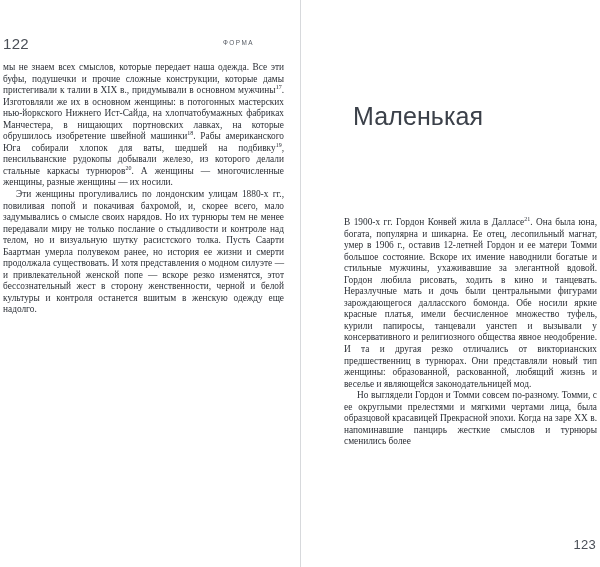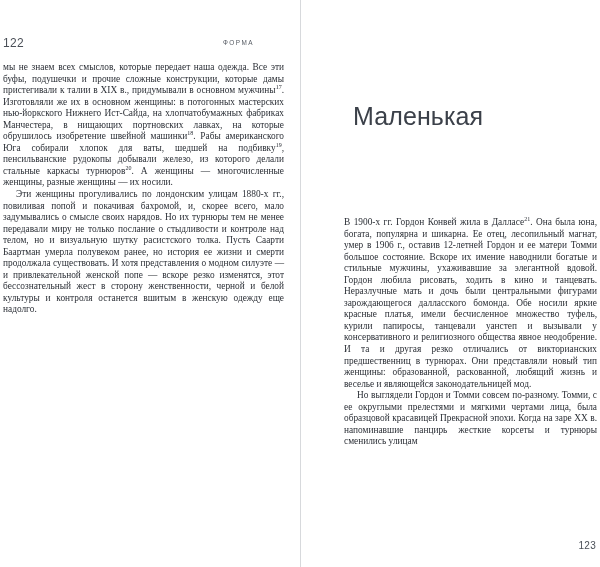--- a/index.html
+++ b/index.html
@@ -50,21 +50,21 @@
     right: 18px;
     top: 36px;
     height: 14px;
     display: flex;
     align-items: center;
     justify-content: space-between;
   }
 
   .folio {
     font-family: "Liberation Sans", "DejaVu Sans", sans-serif;
-    font-size: 12px;
+    font-size: 15px;
     letter-spacing: 0.3px;
     color: #4a4f57;
     line-height: 1;
   }
 
   .running-head {
     font-family: "Liberation Sans", "DejaVu Sans", sans-serif;
     font-size: 6.4px;
     letter-spacing: 1.5px;
     color: #555a62;
@@ -109,21 +109,21 @@
     left: 43px;
     top: 193px;
     width: 253px;
   }
 
   .recto-folio {
     position: absolute;
     right: 4px;
     bottom: 40px;
     font-family: "Liberation Sans", "DejaVu Sans", sans-serif;
-    font-size: 10px;
+    font-size: 13px;
     letter-spacing: 0.3px;
     color: #4a4f57;
     line-height: 1;
     text-align: right;
   }
 
   
   p.para {
     margin: 0;
     font-size: 9.35px;
@@ -171,20 +171,20 @@
   <div class="gutter-line"></div>
 
   <div class="page-recto">
 
     <h1 class="chapter-title">Маленькая</h1>
 
     <div class="recto-body">
 
       <p class="para noindent"><span>В 1900-х гг. Гордон Конвей жила в Далласе</span><sup class="fn">21</sup><span>. Она была юна, богата, популярна и шикарна. Ее отец, лесопильный магнат, умер в 1906 г., оставив 12-летней Гордон и ее матери Томми большое состояние. Вскоре их имение наводнили богатые и стильные мужчины, ухаживавшие за элегантной вдовой. Гордон любила рисовать, ходить в кино и танцевать. Неразлучные мать и дочь были центральными фигурами зарождающегося далласского бомонда. Обе носили яркие красные платья, имели бесчисленное множество туфель, курили папиросы, танцевали уанстеп и вызывали у консервативного и религиозного общества явное неодобрение. И та и другая резко отличались от викторианских предшественниц в турнюрах. Они представляли новый тип женщины: образованной, раскованной, любящий жизнь и веселье и являющейся законодательницей мод.</span></p>
 
-      <p class="para">Но выглядели Гордон и Томми совсем по-разному. Томми, с ее округлыми прелестями и мягкими чертами лица, была образцовой красавицей Прекрасной эпохи. Когда на заре XX в. напоминавшие панцирь жесткие корсеты и турнюры сменились улицам</p>
+      <p class="para">Но выглядели Гордон и Томми совсем по-разному. Томми, с ее округлыми прелестями и мягкими чертами лица, была образцовой красавицей Прекрасной эпохи. Когда на заре XX в. напоминавшие панцирь жесткие смыслов и турнюры сменились более</p>
 
     </div>
 
     <span class="recto-folio">123</span>
   </div>
 
 </div>
 
 </body></html>

